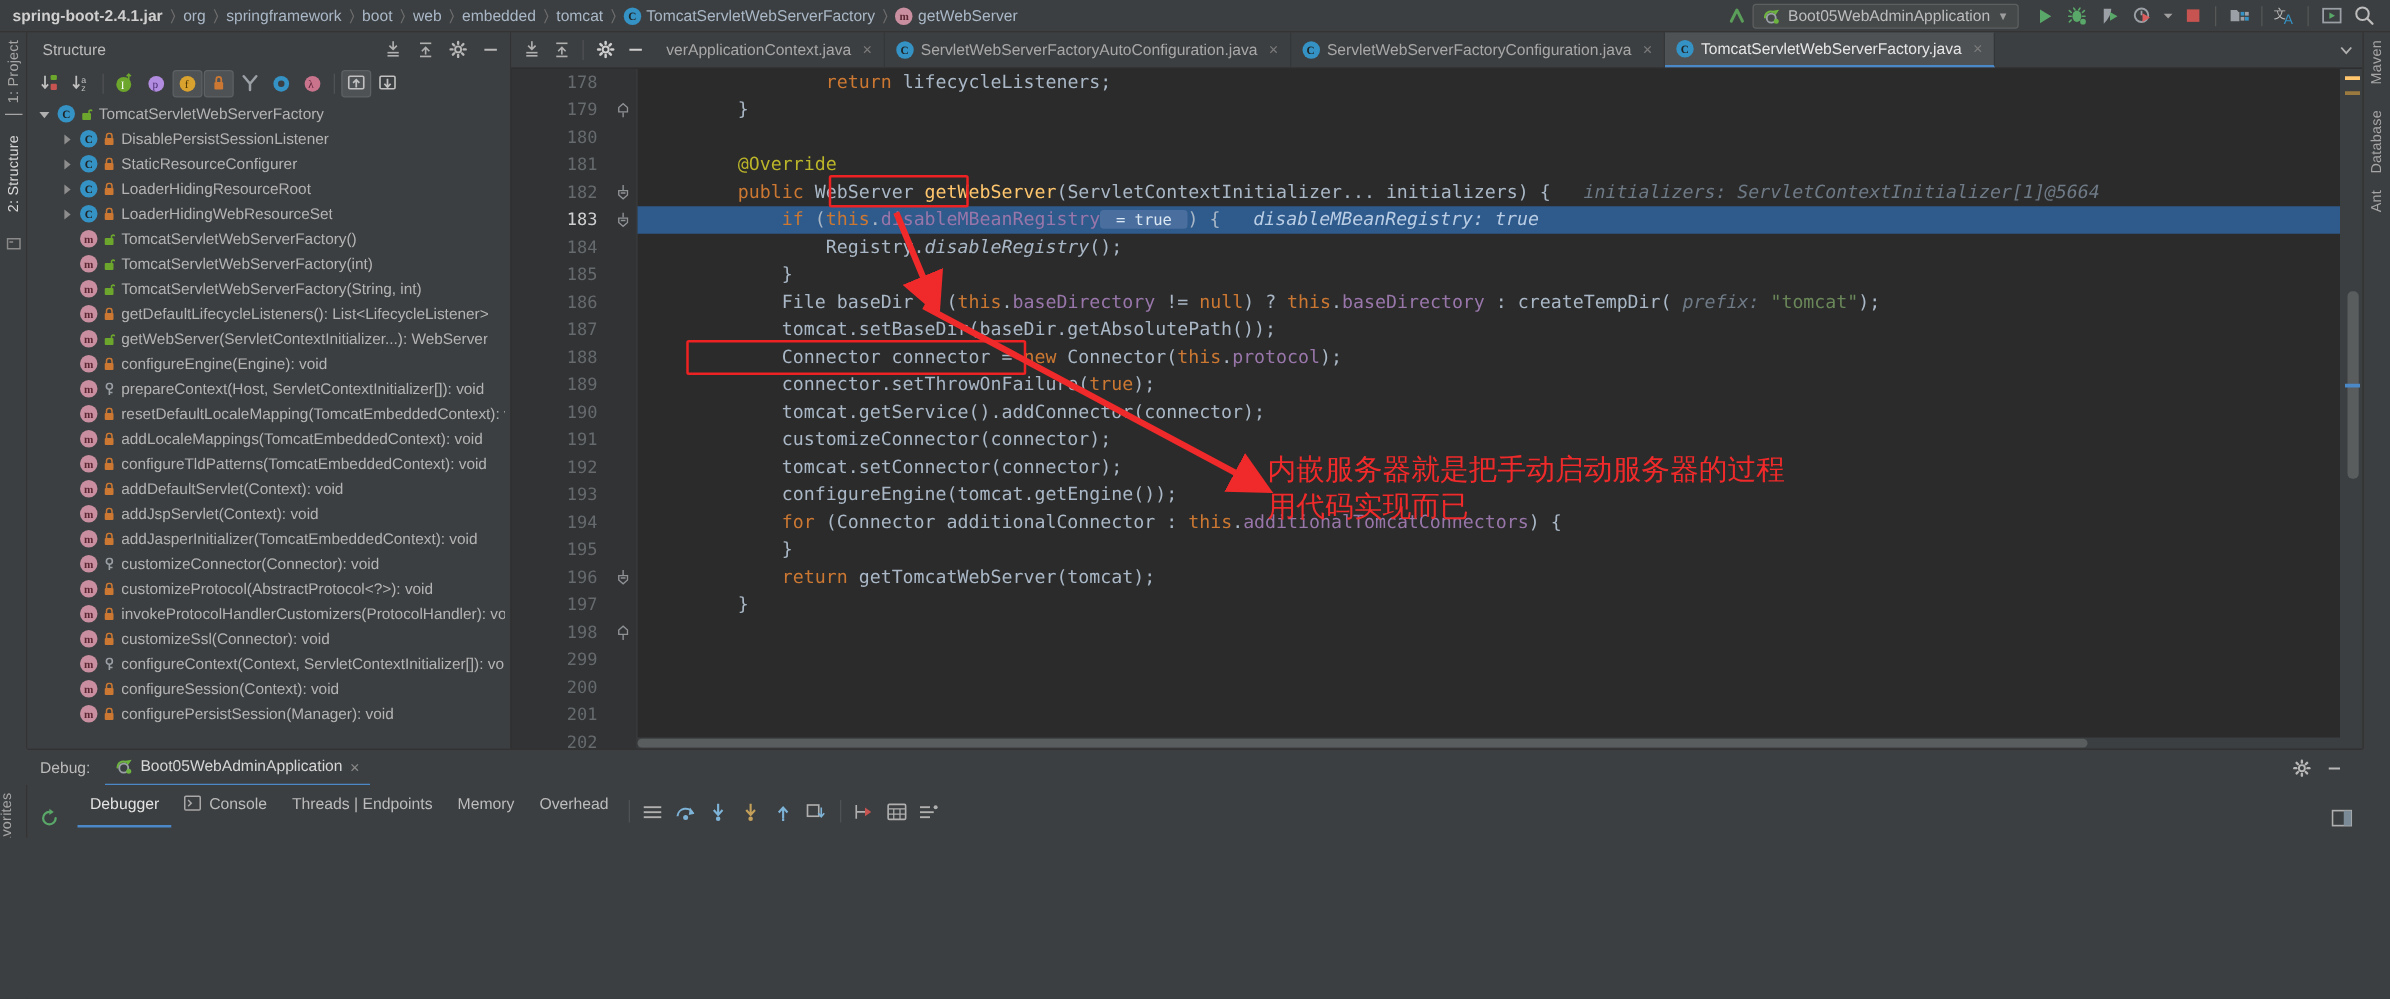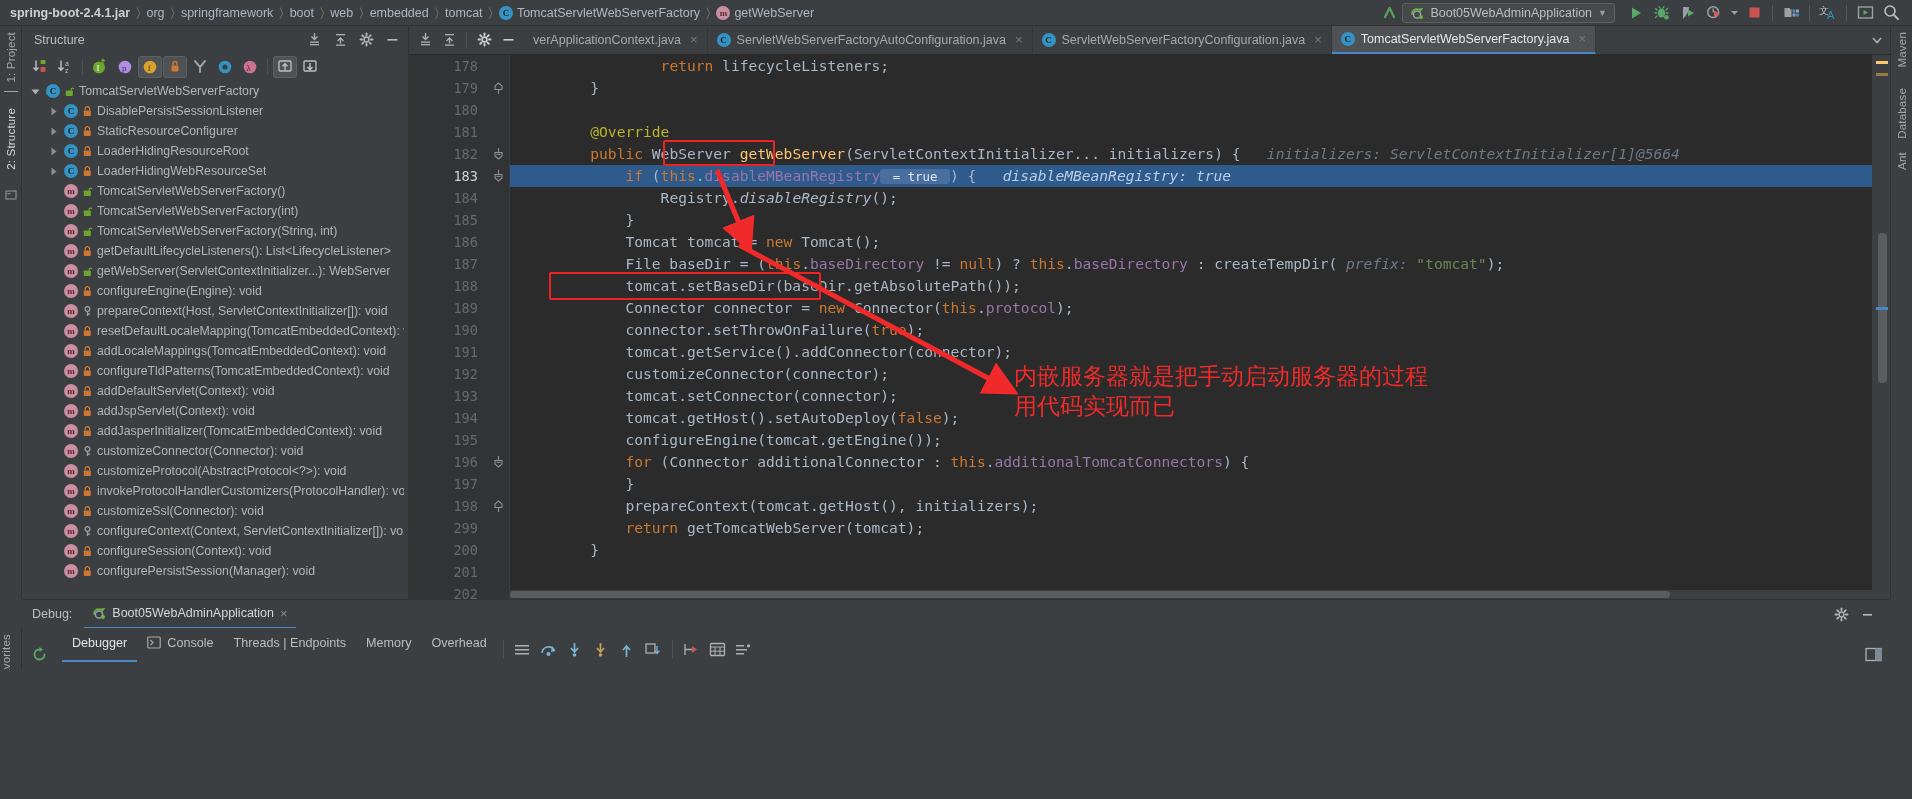--- a/index.html
+++ b/index.html
@@ -911,33 +911,30 @@
       </div>
     <div class="codearea" id="code-host">
         <div class="cline"><span>                </span><span class="kw">return </span><span class="plain">lifecycleListeners;</span></div>
         <div class="cline"><span>        </span><span class="plain">}</span></div>
         <div class="cline"><span></span></div>
         <div class="cline"><span>        </span><span class="ann">@Override</span></div>
         <div class="cline"><span>        </span><span class="kw">public </span><span class="plain">WebServer </span><span class="mth">getWebServer</span><span class="plain">(ServletContextInitializer... initializers) {</span><span class="hint">   initializers: ServletContextInitializer[1]@5664</span></div>
         <div class="cline hl"><span>            </span><span class="kw">if </span><span class="plain">(</span><span class="kw">this</span><span class="plain">.</span><span class="fld">disableMBeanRegistry</span><span class="hintbox"> = true </span><span class="plain">) {</span><span class="hint">   disableMBeanRegistry: true</span></div>
         <div class="cline"><span>                </span><span class="plain">Registry.</span><span class="plain ital">disableRegistry</span><span class="plain">();</span></div>
         <div class="cline"><span>            </span><span class="plain">}</span></div>
-        <div class="cline"><span>            </span><span class="plain">Tomcat tomcat = </span><span class="kw">new </span><span class="plain">Tomcat();</span></div>
         <div class="cline"><span>            </span><span class="plain">File baseDir = (</span><span class="kw">this</span><span class="plain">.</span><span class="fld">baseDirectory</span><span class="plain"> != </span><span class="kw">null</span><span class="plain">) ? </span><span class="kw">this</span><span class="plain">.</span><span class="fld">baseDirectory</span><span class="plain"> : createTempDir(</span><span class="hint"> prefix: </span><span class="str">"tomcat"</span><span class="plain">);</span></div>
         <div class="cline"><span>            </span><span class="plain">tomcat.setBaseDir(baseDir.getAbsolutePath());</span></div>
         <div class="cline"><span>            </span><span class="plain">Connector connector = </span><span class="kw">new </span><span class="plain">Connector(</span><span class="kw">this</span><span class="plain">.</span><span class="fld">protocol</span><span class="plain">);</span></div>
         <div class="cline"><span>            </span><span class="plain">connector.setThrowOnFailure(</span><span class="kw">true</span><span class="plain">);</span></div>
         <div class="cline"><span>            </span><span class="plain">tomcat.getService().addConnector(connector);</span></div>
         <div class="cline"><span>            </span><span class="plain">customizeConnector(connector);</span></div>
         <div class="cline"><span>            </span><span class="plain">tomcat.setConnector(connector);</span></div>
-        <div class="cline"><span>            </span><span class="plain">tomcat.getHost().setAutoDeploy(</span><span class="kw">false</span><span class="plain">);</span></div>
         <div class="cline"><span>            </span><span class="plain">configureEngine(tomcat.getEngine());</span></div>
         <div class="cline"><span>            </span><span class="kw">for </span><span class="plain">(Connector additionalConnector : </span><span class="kw">this</span><span class="plain">.</span><span class="fld">additionalTomcatConnectors</span><span class="plain">) {</span></div>
         <div class="cline"><span>            </span><span class="plain">}</span></div>
-        <div class="cline"><span>            </span><span class="plain">prepareContext(tomcat.getHost(), initializers);</span></div>
         <div class="cline"><span>            </span><span class="kw">return </span><span class="plain">getTomcatWebServer(tomcat);</span></div>
         <div class="cline"><span>        </span><span class="plain">}</span></div>
         <div class="cline"><span></span></div>
       </div>
 
     <div class="box-red" style="left:254px; top:85px; width:112px; height:26px;"></div>
     <div class="box-red" style="left:140px; top:217px; width:272px; height:28px;"></div>
 
     <svg style="position:absolute;left:0;top:0;width:1481px;height:544px;pointer-events:none;">
       <defs>

